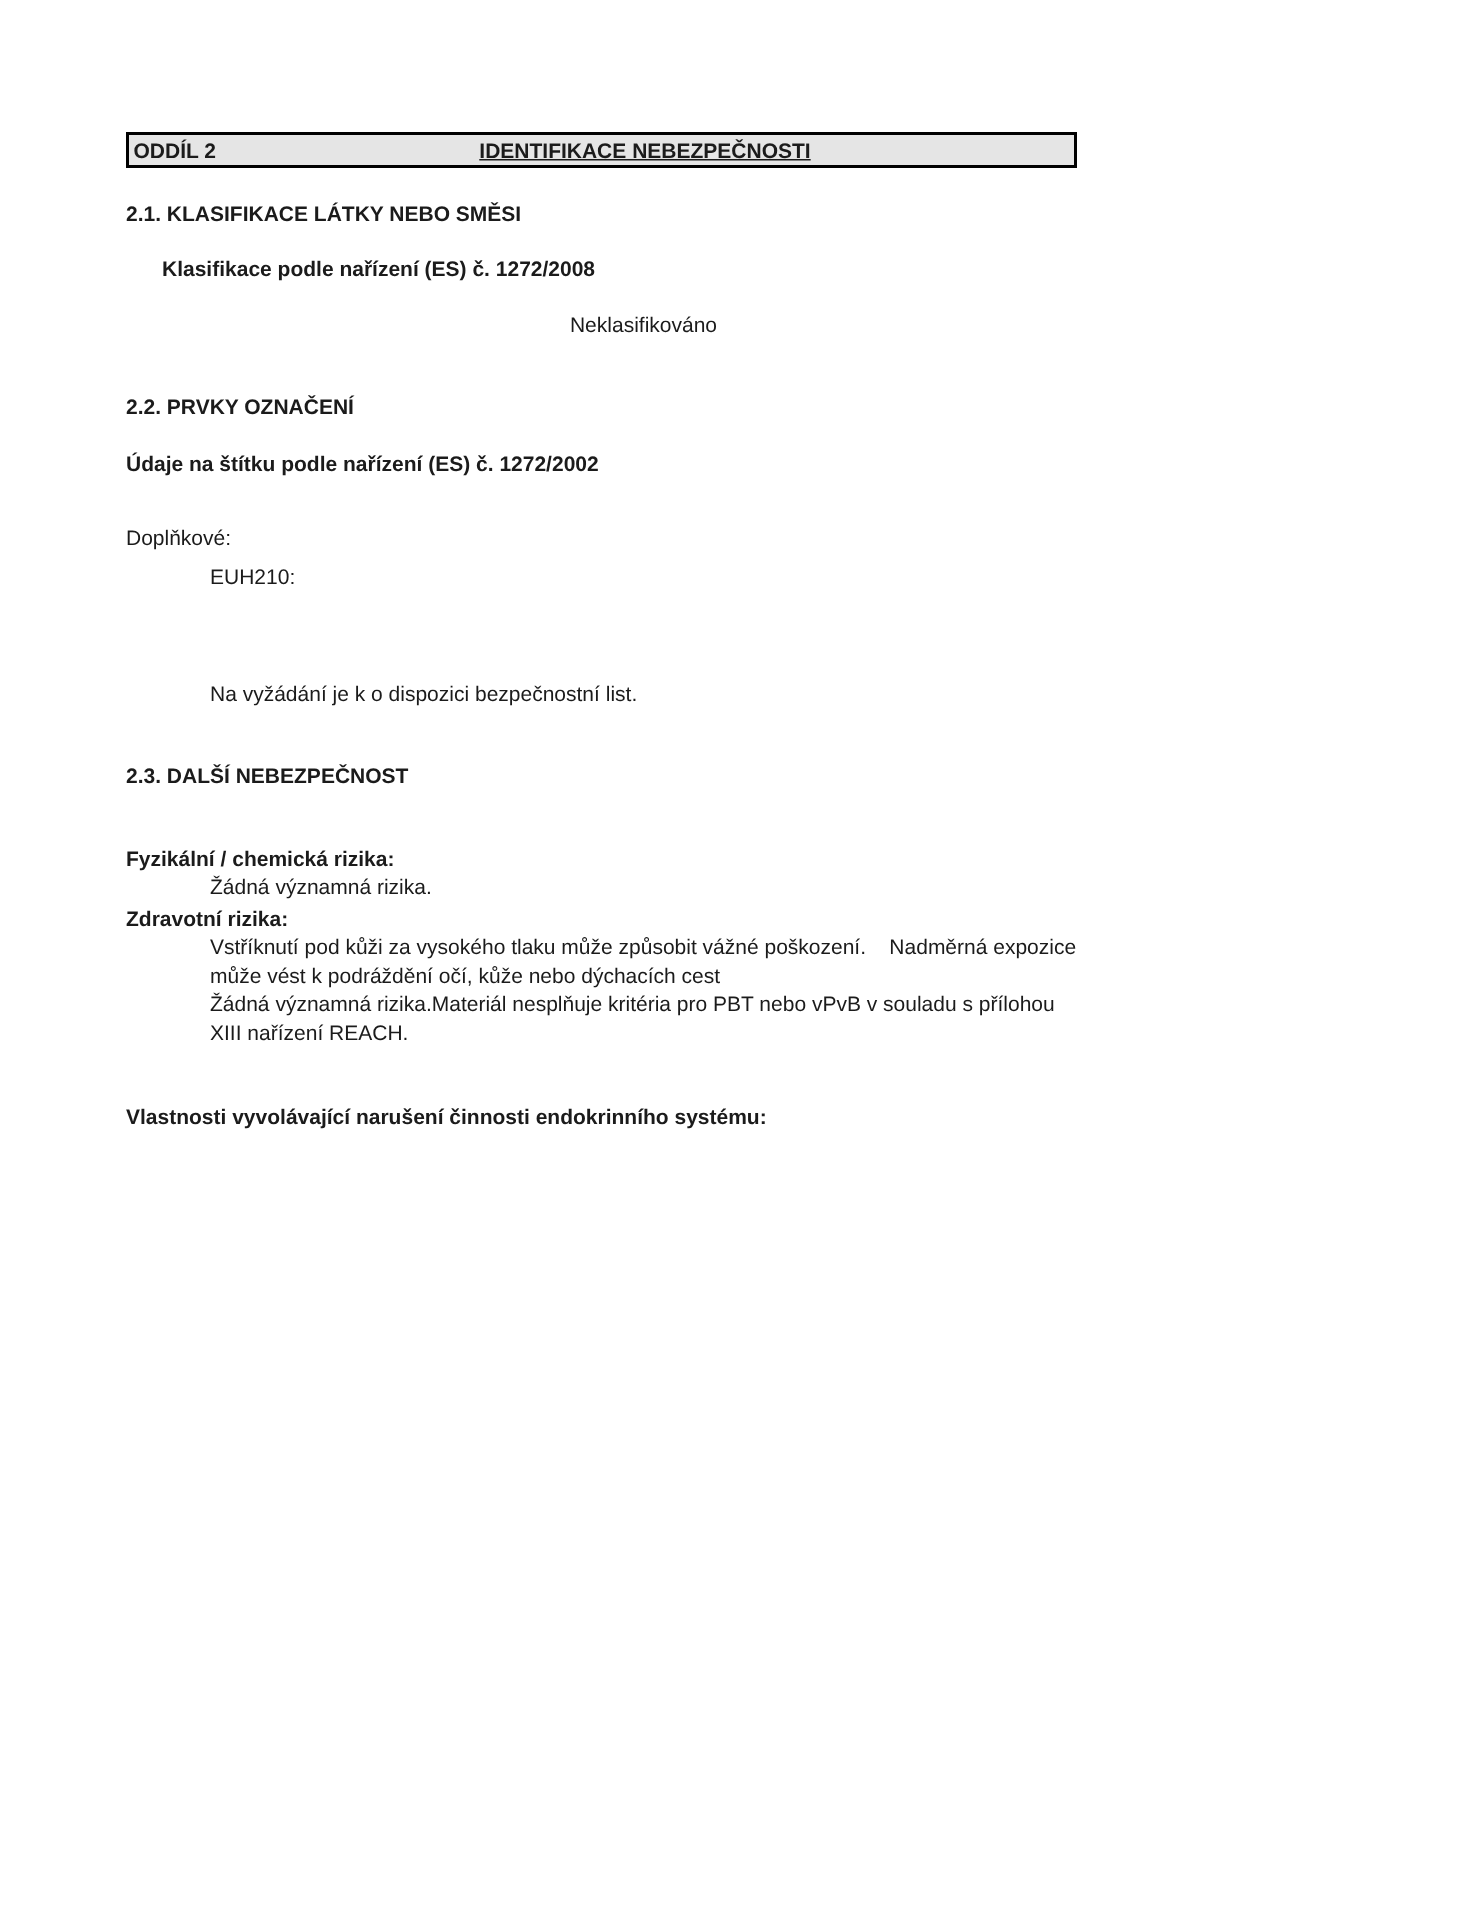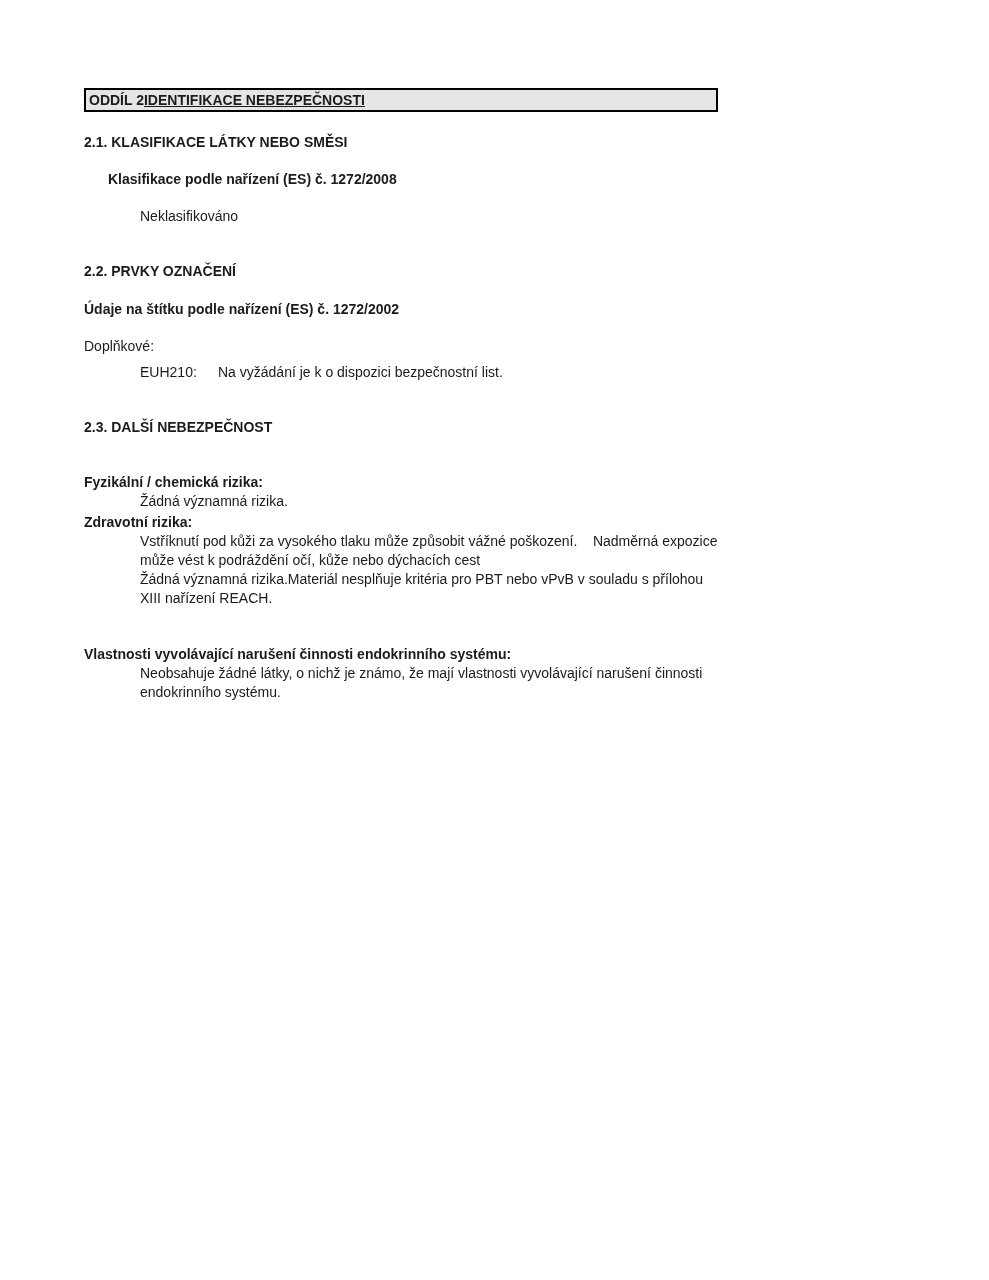--- a/index.html
+++ b/index.html
@@ -20,21 +20,21 @@
     display: flex;
     align-items: center;
     height: 24px;
     background: #e5e5e5;
     border: 2px solid #000000;
     font-size: 14px;
     font-weight: bold;
     line-height: 20px;
   }
   .hdr-left { flex: 0 0 auto; padding-left: 3px; white-space: nowrap; }
-  .hdr-title { flex: 1 1 auto; text-decoration: underline; }
+  .hdr-title { flex: 1 1 auto; text-align: center; text-decoration: underline; }
   .line { font-size: 14px; line-height: 19px; }
   .b { font-weight: bold; }
   .ind { margin-left: 56px; }
   .para { white-space: pre-wrap; }
   .euh-row { display: flex; }
   .euh-code { flex: 0 0 78px; }
   .euh-text { flex: 1 1 auto; }
 </style>
 </head>
 <body>
@@ -43,40 +43,39 @@
 
   <div class="header-box">
     <span class="hdr-left">ODDÍL 2</span>
     <span class="hdr-title">IDENTIFIKACE NEBEZPEČNOSTI</span>
   </div>
 
   <div class="line b" style="margin-top:21px;">2.1. KLASIFIKACE LÁTKY NEBO SMĚSI</div>
 
   <div class="line b" style="margin-top:18px;padding-left:24px;">Klasifikace podle nařízení (ES) č. 1272/2008</div>
 
-  <div class="line ind" style="margin-top:18px;">Neklasifikováno</div>
+  <div class="line ind" style="margin-top:18px;text-align:center;">Neklasifikováno</div>
 
   <div class="line b" style="margin-top:36px;">2.2. PRVKY OZNAČENÍ</div>
 
   <div class="line b" style="margin-top:19px;">Údaje na štítku podle nařízení (ES) č. 1272/2002</div>
 
 
-  <div class="line" style="margin-top:18px;">Doplňkové:</div>
+  <div class="line" style="margin-top:30px;">Doplňkové:</div>
 
-  <div class="line ind euh-row" style="margin-top:7px;">
+  <div class="line ind euh-row" style="margin-top:7px;flex-direction:column;">
     <span class="euh-code">EUH210:</span>
     <span class="euh-text">Na vyžádání je k o dispozici bezpečnostní list.</span>
   </div>
 
   <div class="line b" style="margin-top:36px;">2.3. DALŠÍ NEBEZPEČNOST</div>
 
   <div class="line b" style="margin-top:36px;">Fyzikální / chemická rizika:</div>
   <div class="line ind para">Žádná významná rizika.</div>
 
   <div class="line b" style="margin-top:2px;">Zdravotní rizika:</div>
   <div class="line ind para">Vstříknutí pod kůži za vysokého tlaku může způsobit vážné poškození.    Nadměrná expozice může vést k podráždění očí, kůže nebo dýchacích cest</div>
 
   <div class="line ind para">Žádná významná rizika.Materiál nesplňuje kritéria pro PBT nebo vPvB v souladu s přílohou XIII nařízení REACH.</div>
 
   <div class="line b" style="margin-top:37px;">Vlastnosti vyvolávající narušení činnosti endokrinního systému:</div>
-  <div class="line ind para">Neobsahuje žádné látky, o nichž je známo, že mají vlastnosti vyvolávající narušení činnosti endokrinního systému.</div>
 
 </div>
 
 </body></html>

